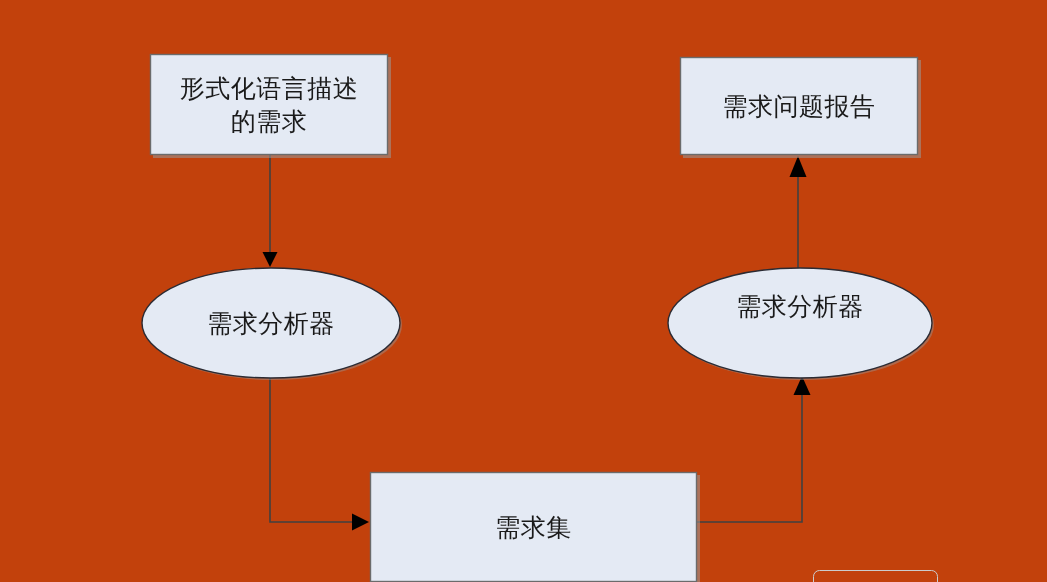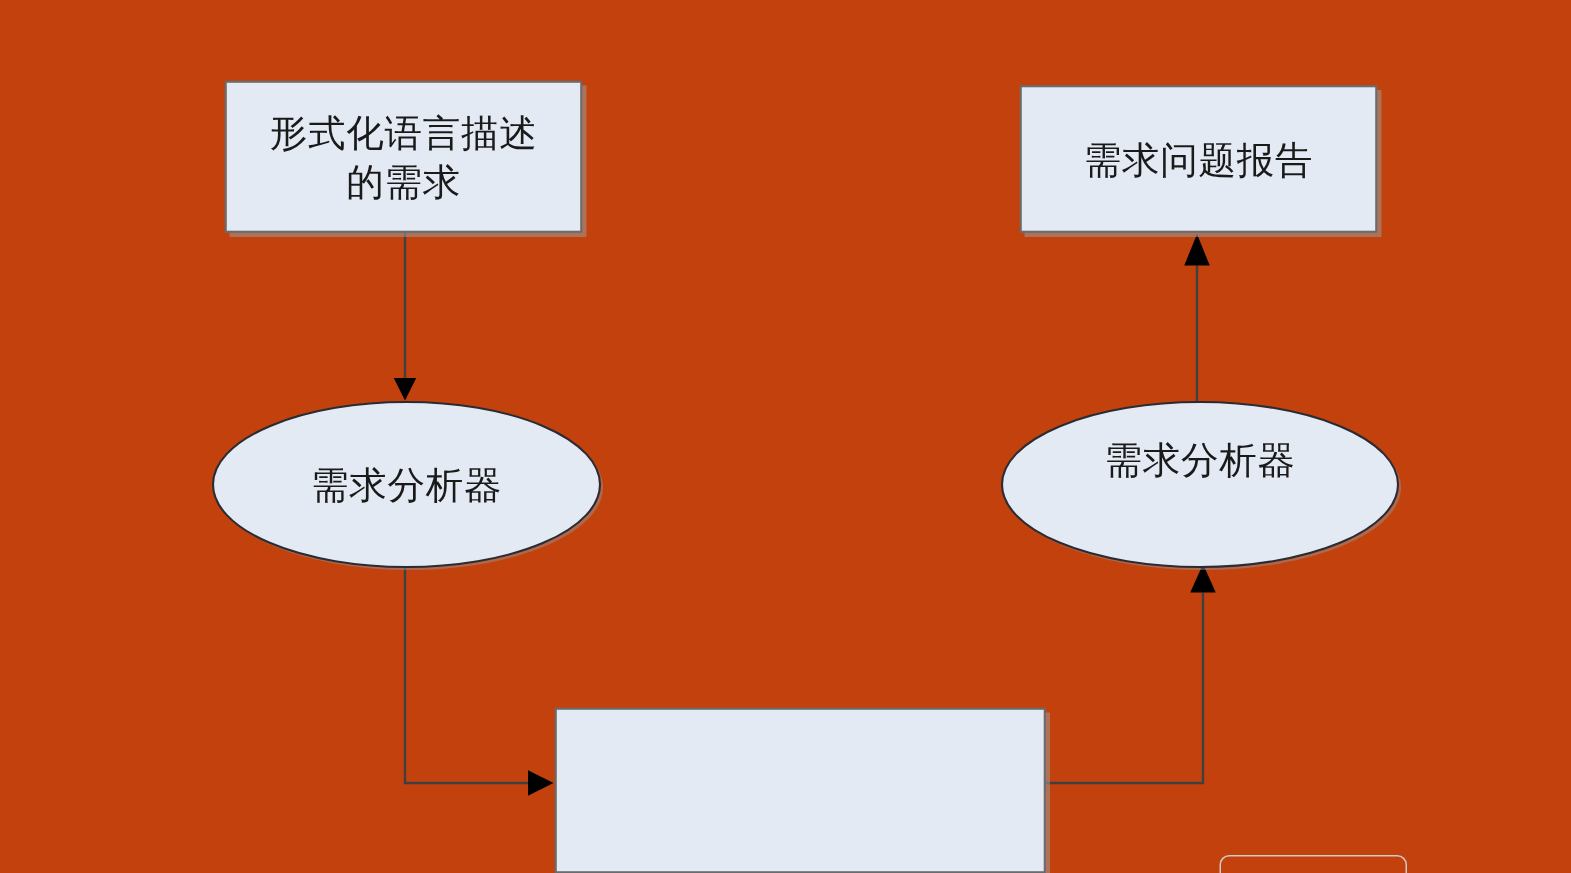--- a/index.html
+++ b/index.html
@@ -104,14 +104,15 @@
 
   <div class="node-label" style="left:150px; top:54px; width:238px; height:101px;">形式化语言描述
 的需求</div>
 
   <div class="node-label" style="left:680px; top:57px; width:238px; height:98px;">需求问题报告</div>
 
   <div class="node-label" style="left:142px; top:268px; width:258px; height:110px;">需求分析器</div>
 
   <div class="node-label" style="left:668px; top:251px; width:264px; height:110px;">需求分析器</div>
 
+  <div class="node-label" style="left:370px; top:472px; width:327px; height:110px;">需求集</div>
 
 </div>
 
 </body></html>

